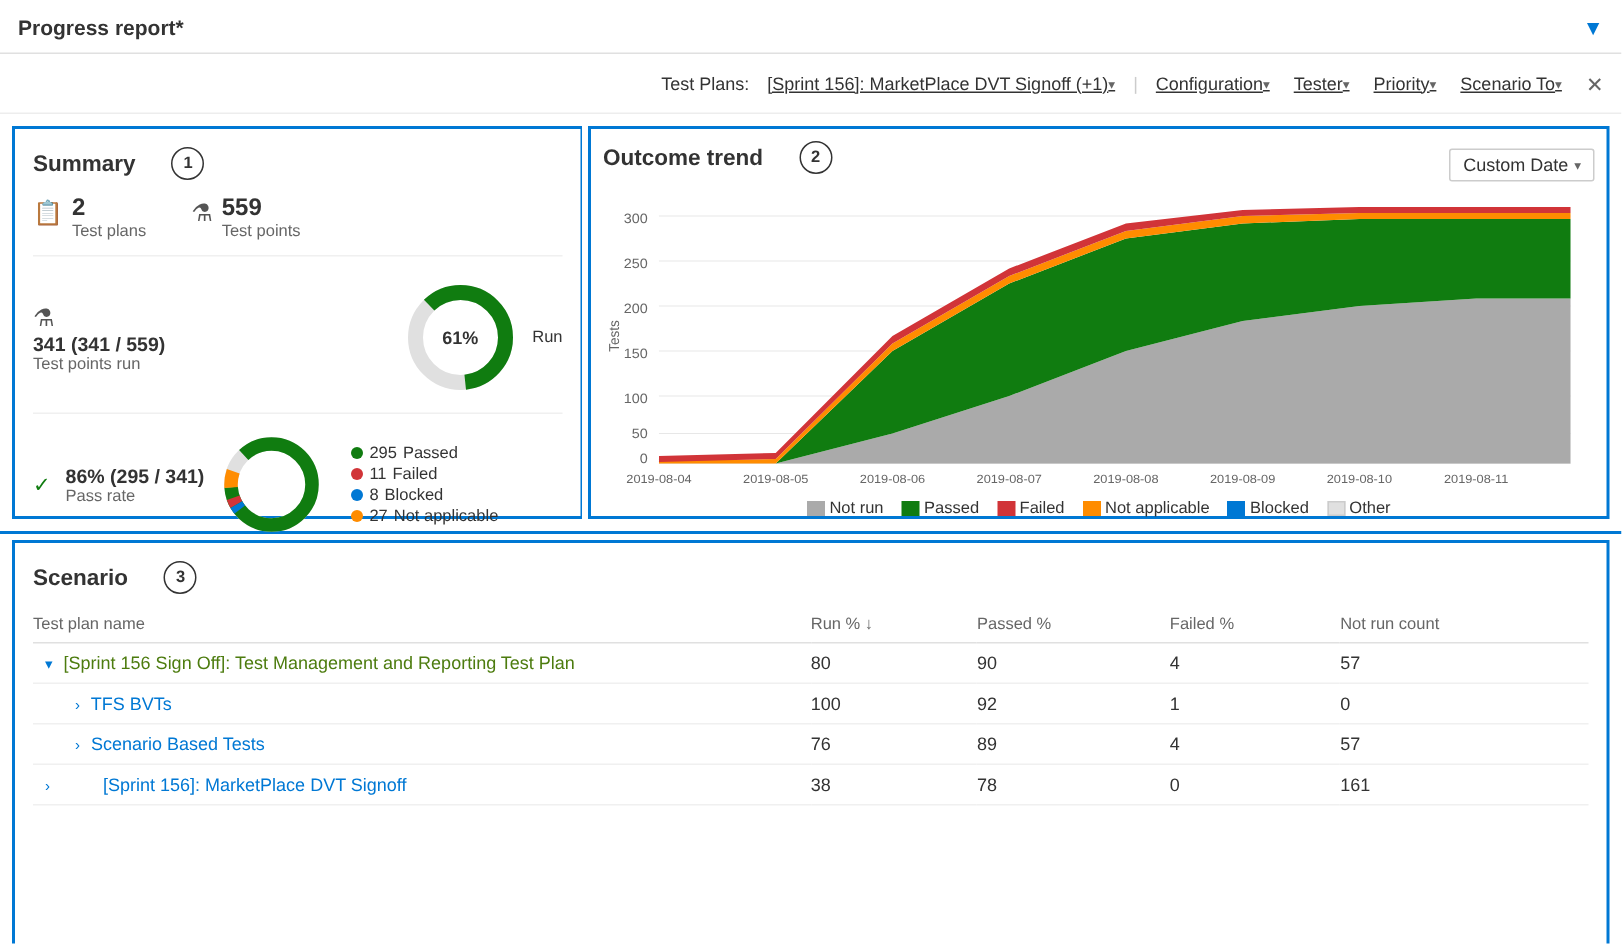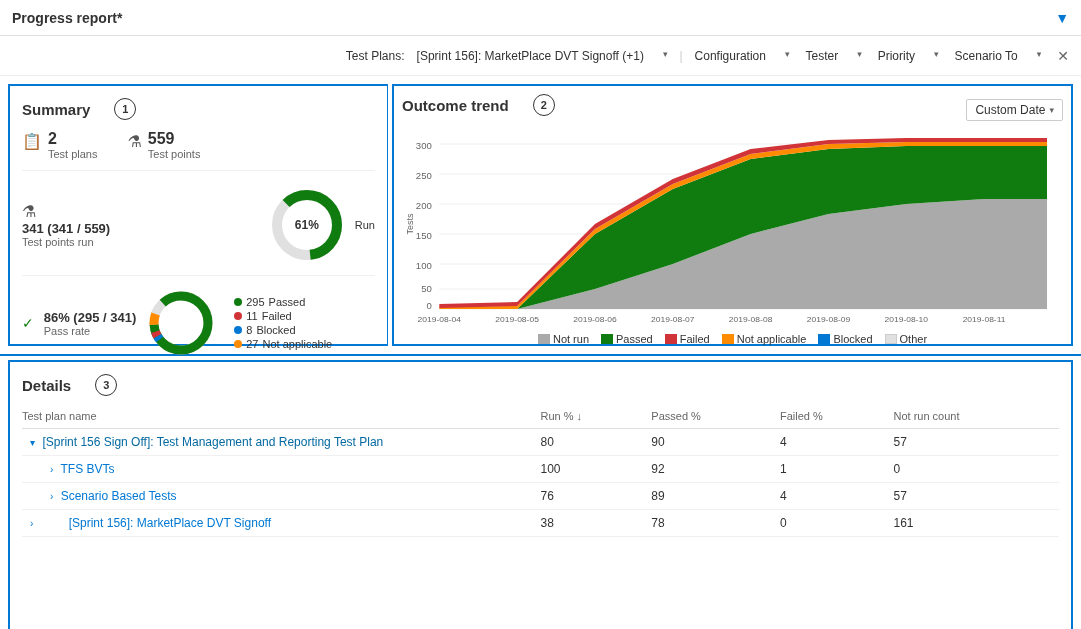--- a/index.html
+++ b/index.html
@@ -3,21 +3,21 @@
   <meta charset="utf-8">
   <style>
     * { box-sizing: border-box; margin: 0; padding: 0; }
     body { font-family: 'Segoe UI', sans-serif; background: #fff; font-size: 12px; color: #333; width: 1081px; height: 629px; overflow: hidden; }
     
     .header { display: flex; align-items: center; justify-content: space-between; padding: 0 12px; height: 36px; border-bottom: 1px solid #e0e0e0; }
     .header-title { font-size: 14px; font-weight: 600; color: #333; }
     .filter-icon { color: #0078d4; font-size: 14px; }
     
     .filter-bar { display: flex; align-items: center; justify-content: flex-end; padding: 6px 12px; height: 40px; border-bottom: 1px solid #ededed; gap: 8px; font-size: 12px; color: #333; }
-    .filter-item { display: flex; align-items: flex-start; gap: 19px; cursor: pointer; padding: 2px 4px; border-radius: 2px; }
+    .filter-item { display: flex; align-items: center; gap: 0; cursor: pointer; padding: 2px 4px; border-radius: 2px; text-decoration: underline; }
     .filter-label { font-size: 12px; }
     .filter-value { font-size: 12px; font-weight: 500; }
     .chevron { font-size: 9px; color: #666; }
     .filter-separator { color: #ccc; }
     .close-btn { cursor: pointer; font-size: 14px; color: #666; margin-left: 4px; }
     
     .main-content { display: flex; flex-direction: column; height: calc(629px - 76px); }
     .top-row { display: flex; height: 280px; border-bottom: 2px solid #0078d4; }
     .bottom-row { flex: 1; }
     
@@ -275,38 +275,38 @@
           <div class="legend-rect" style="background:#e0e0e0;border:1px solid #ccc;"></div>
           <span>Other</span>
         </div>
       </div>
     </div>
   </div>
 
   <div class="bottom-row">
     <div class="details-panel">
       <div class="section-header">
-        <span class="section-title">Details</span>
+        <span class="section-title">Scenario</span>
         <span class="section-num">3</span>
       </div>
       <table class="details-table">
         <thead>
           <tr>
             <th style="width:50%;">Test plan name</th>
             <th>Run % ↓</th>
             <th>Passed %</th>
             <th>Failed %</th>
             <th>Not run count</th>
           </tr>
         </thead>
         <tbody id="details-tbody">
         <tr>
     <td style="padding-left:8px;">
       <span class="expand-btn">▾</span>
-      <span class="row-name" style="color:#0369a1;">[Sprint 156 Sign Off]: Test Management and Reporting Test Plan</span>
+      <span class="row-name" style="color:#4d7c0f;">[Sprint 156 Sign Off]: Test Management and Reporting Test Plan</span>
     </td>
     <td>80</td>
     <td>90</td>
     <td>4</td>
     <td>57</td>
   </tr>
             <tr>
     <td style="padding-left:28px;">
       <span class="expand-btn">›</span>
       <span class="row-name" style="color:#0078d4;">TFS BVTs</span>

